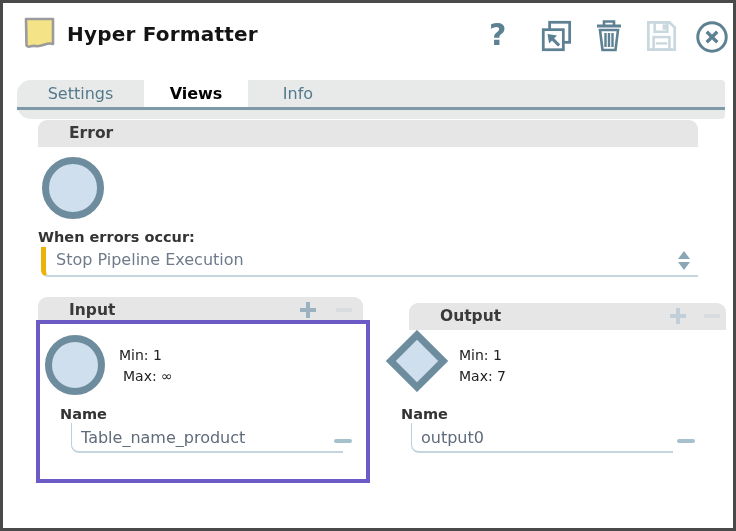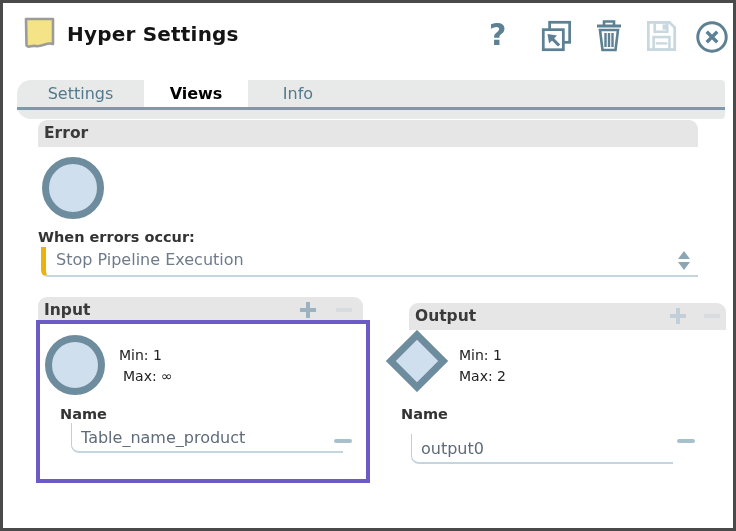--- a/index.html
+++ b/index.html
@@ -17,21 +17,21 @@
   
   .tabstrip{left:14px;top:77px;width:708px;height:39px;background:#e8eaea;
     border-radius:14px 4px 4px 14px;display:flex;}
   .tab{height:27px;line-height:27px;text-align:center;font-size:16px;color:#54798c;cursor:pointer;}
   .tab.settings{width:127px;}
   .tab.views{width:104px;background:#ffffff;color:#000000;font-weight:bold;}
   .tab.info{width:100px;}
   .tab-underline{left:14px;top:104px;width:708px;height:3px;background:#7e99a7;}
   
   .sec-header{height:27px;line-height:27px;background:#e5e6e5;border-radius:9px 9px 0 0;
-    font-size:15.5px;font-weight:bold;color:#3a3a3a;padding-left:6px;box-sizing:border-box;}
+    font-size:15.5px;font-weight:bold;color:#3a3a3a;padding-left:31px;box-sizing:border-box;}
   .hdr-error{left:35px;top:117px;width:660px;}
   .hdr-input{left:35px;top:294px;width:325px;}
   .hdr-output{left:378px;top:300px;width:317px;margin-left:28px;}
   .hdr-btn{position:absolute;top:4px;width:18px;height:18px;cursor:pointer;}
   
   .view-circle{border-radius:50%;background:#cfdfee;border:7px solid #6d8c9d;box-sizing:border-box;}
   .err-circle{left:39px;top:154px;width:62px;height:62px;}
   .in-circle{left:42px;top:332px;width:60px;height:60px;}
   .out-diamond{left:392px;top:336px;width:44px;height:44px;background:#cfdfee;
     border:7px solid #6d8c9d;box-sizing:border-box;transform:rotate(45deg);}
@@ -47,37 +47,37 @@
   .spinner{position:absolute;right:8px;top:4px;width:12px;}
   .spin-up{width:0;height:0;border-left:6px solid transparent;border-right:6px solid transparent;
     border-bottom:8px solid #8ba6b4;}
   .spin-down{width:0;height:0;border-left:6px solid transparent;border-right:6px solid transparent;
     border-top:8px solid #8ba6b4;margin-top:3px;}
   .name-field{height:30px;background:transparent;border:none;
     border-left:1px solid #bccfda;border-bottom:2px solid #c5d5de;border-bottom-left-radius:8px;
     font-family:"DejaVu Sans","Liberation Sans",sans-serif;
     font-size:16px;color:#5f6b7a;padding:0 0 0 9px;box-sizing:border-box;outline:none;}
   .in-field{left:68px;top:420px;width:272px;}
-  .out-field{left:408px;top:420px;width:262px;margin-top:11px;}
+  .out-field{left:408px;top:420px;width:262px;}
   .field-minus{width:18px;height:4px;border-radius:2px;background:#a6c0cc;cursor:pointer;}
   
   .highlight-box{left:33px;top:317px;width:334px;height:163px;border:4px solid #6c5ac6;
     box-sizing:border-box;background:transparent;pointer-events:none;}
 </style>
 </head>
 <body>
 
 <div class="window">
 
   <span class="abs note-icon">
     <svg width="36" height="38" viewBox="0 0 36 38">
       <path d="M4 4 H31 V29 C25 26.5 20 32.5 13.5 31 C9 30 7 33.5 4.5 30.5 Z" fill="#f5e388" stroke="#9b9b9b" stroke-width="2.6" stroke-linejoin="round"></path>
     </svg>
   </span>
-  <div class="abs title">Hyper Settings</div>
+  <div class="abs title">Hyper Formatter</div>
 
   <div class="abs help-glyph tool-btn">?</div>
 
   <span class="abs tool-btn" style="left:535px;">
     <svg width="38" height="38" viewBox="0 0 36 36">
       <rect x="11" y="5" width="19" height="19" fill="#ffffff" stroke="#5d8093" stroke-width="2.6"></rect>
       <rect x="5" y="12" width="19" height="19" fill="#ffffff" stroke="#5d8093" stroke-width="2.6"></rect>
       <path d="M9 16 l9 1.5 -7.5 7.5 z" fill="#5d8093"></path>
       <path d="M13 20 L20 27" stroke="#5d8093" stroke-width="3"></path>
     </svg>
@@ -160,18 +160,18 @@
     </span>
     <span class="hdr-btn" style="left:294px;">
       <svg width="18" height="18">
           <path d="M1 9 H17" stroke="#d8dcde" stroke-width="4"></path>
         </svg>
     </span>
   </div>
 
   <div class="abs out-diamond"></div>
   <div class="abs minmax" style="left:456px;top:344px;">Min: 1</div>
-  <div class="abs minmax" style="left:456px;top:365px;">Max: 2</div>
+  <div class="abs minmax" style="left:456px;top:365px;">Max: 7</div>
   <div class="abs bold-label" style="left:398px;top:403px;">Name</div>
   <input class="abs name-field out-field" value="output0" style="">
   <span class="abs field-minus" style="left:674px;top:436px;"></span>
 
 </div>
 
 </body></html>

